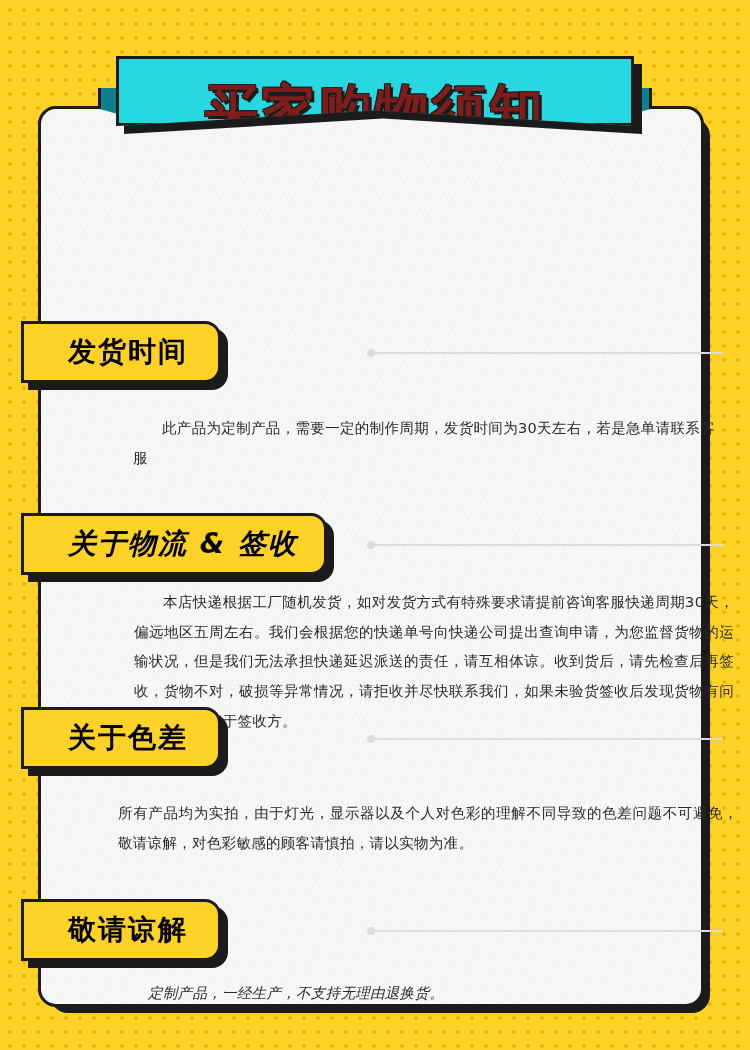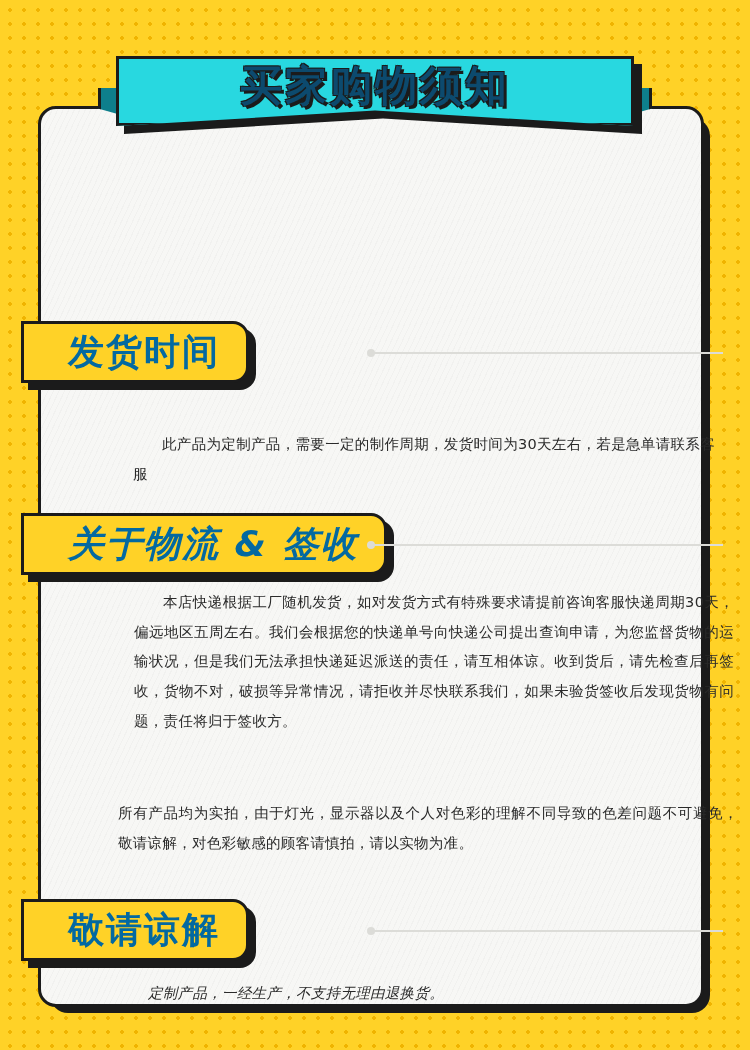--- a/index.html
+++ b/index.html
@@ -105,25 +105,25 @@
     left: 124px;
     top: 28px;
     width: 518px;
     height: 70px;
     background: #1b1b1b;
     clip-path: polygon(0 0, 100% 0, 100% 100%, 50% 78%, 0 100%);
   }
   .banner-title {
     font-family: "DejaVu Sans", sans-serif;
     font-weight: bold;
-    font-size: 42px;
+    font-size: 54px;
     letter-spacing: 3px;
-    color: #0c4a6e;
+    color: #7f1d1d;
     line-height: 1;
-    margin-top: 6px;
+    margin-top: 24px;
     text-shadow:
       3px 3px 0 #1b1b1b,
       -1px -1px 0 #1b1b1b,
       1px -1px 0 #1b1b1b,
       -1px 1px 0 #1b1b1b;
   }
 
   
   .section {
     position: absolute;
@@ -145,23 +145,23 @@
     border-radius: 0 16px 16px 0;
     box-sizing: border-box;
     display: flex;
     align-items: center;
     padding: 0 26px 0 44px;
     box-shadow: 7px 7px 0 #1b1b1b;
   }
   .tag-text {
     font-family: "DejaVu Sans", sans-serif;
     font-weight: bold;
-    font-size: 36px;
+    font-size: 28px;
     letter-spacing: 2px;
-    color: #0369a1;
+    color: #000000;
     white-space: nowrap;
   }
   .dot-line {
     position: absolute;
     top: 31px;
     height: 2px;
     background: #dcdcd8;
   }
   .dot-line:before {
     content: "";
@@ -180,21 +180,21 @@
     line-height: 2.05;
     color: #2a2a2a;
     letter-spacing: 0.3px;
     text-align: justify;
   }
   .indent { text-indent: 2em; }
 
   
   #sec1 { top: 212px; }
   #sec1 .dot-line { left: 330px; width: 352px; }
-  #txt1 { position: absolute; left: 92px; top: 321px; width: 582px; }
+  #txt1 { position: absolute; left: 92px; top: 305px; width: 582px; }
 
   #sec2 { top: 404px; font-style: italic; }
   #sec2 .dot-line { left: 330px; width: 352px; }
   #txt2 { position: absolute; left: 93px; top: 463px; width: 600px; margin-top: 16px; }
 
   #sec3 { top: 598px; }
   #sec3 .dot-line { left: 330px; width: 352px; }
   #txt3 { position: absolute; left: 55px; top: 690px; width: 620px; margin-left: 22px; }
 
   #sec4 { top: 790px; }
@@ -222,20 +222,28 @@
     <div class="section" id="sec2">
       <div class="tag-row">
         <div class="tag">
           <span class="tag-text">关于物流 &amp; 签收</span>
         </div>
         <div class="dot-line"></div>
       </div>
     </div>
     <div class="body-text indent" id="txt2">本店快递根据工厂随机发货，如对发货方式有特殊要求请提前咨询客服快递周期30天，偏远地区五周左右。我们会根据您的快递单号向快递公司提出查询申请，为您监督货物的运输状况，但是我们无法承担快递延迟派送的责任，请互相体谅。收到货后，请先检查后再签收，货物不对，破损等异常情况，请拒收并尽快联系我们，如果未验货签收后发现货物有问题，责任将归于签收方。</div>
 
+    <div class="section" id="sec3">
+      <div class="tag-row">
+        <div class="tag">
+          <span class="tag-text">关于色差</span>
+        </div>
+        <div class="dot-line"></div>
+      </div>
+    </div>
     <div class="body-text" id="txt3">所有产品均为实拍，由于灯光，显示器以及个人对色彩的理解不同导致的色差问题不可避免，敬请谅解，对色彩敏感的顾客请慎拍，请以实物为准。</div>
 
     <div class="section" id="sec4">
       <div class="tag-row">
         <div class="tag">
           <span class="tag-text">敬请谅解</span>
         </div>
         <div class="dot-line"></div>
       </div>
     </div>

